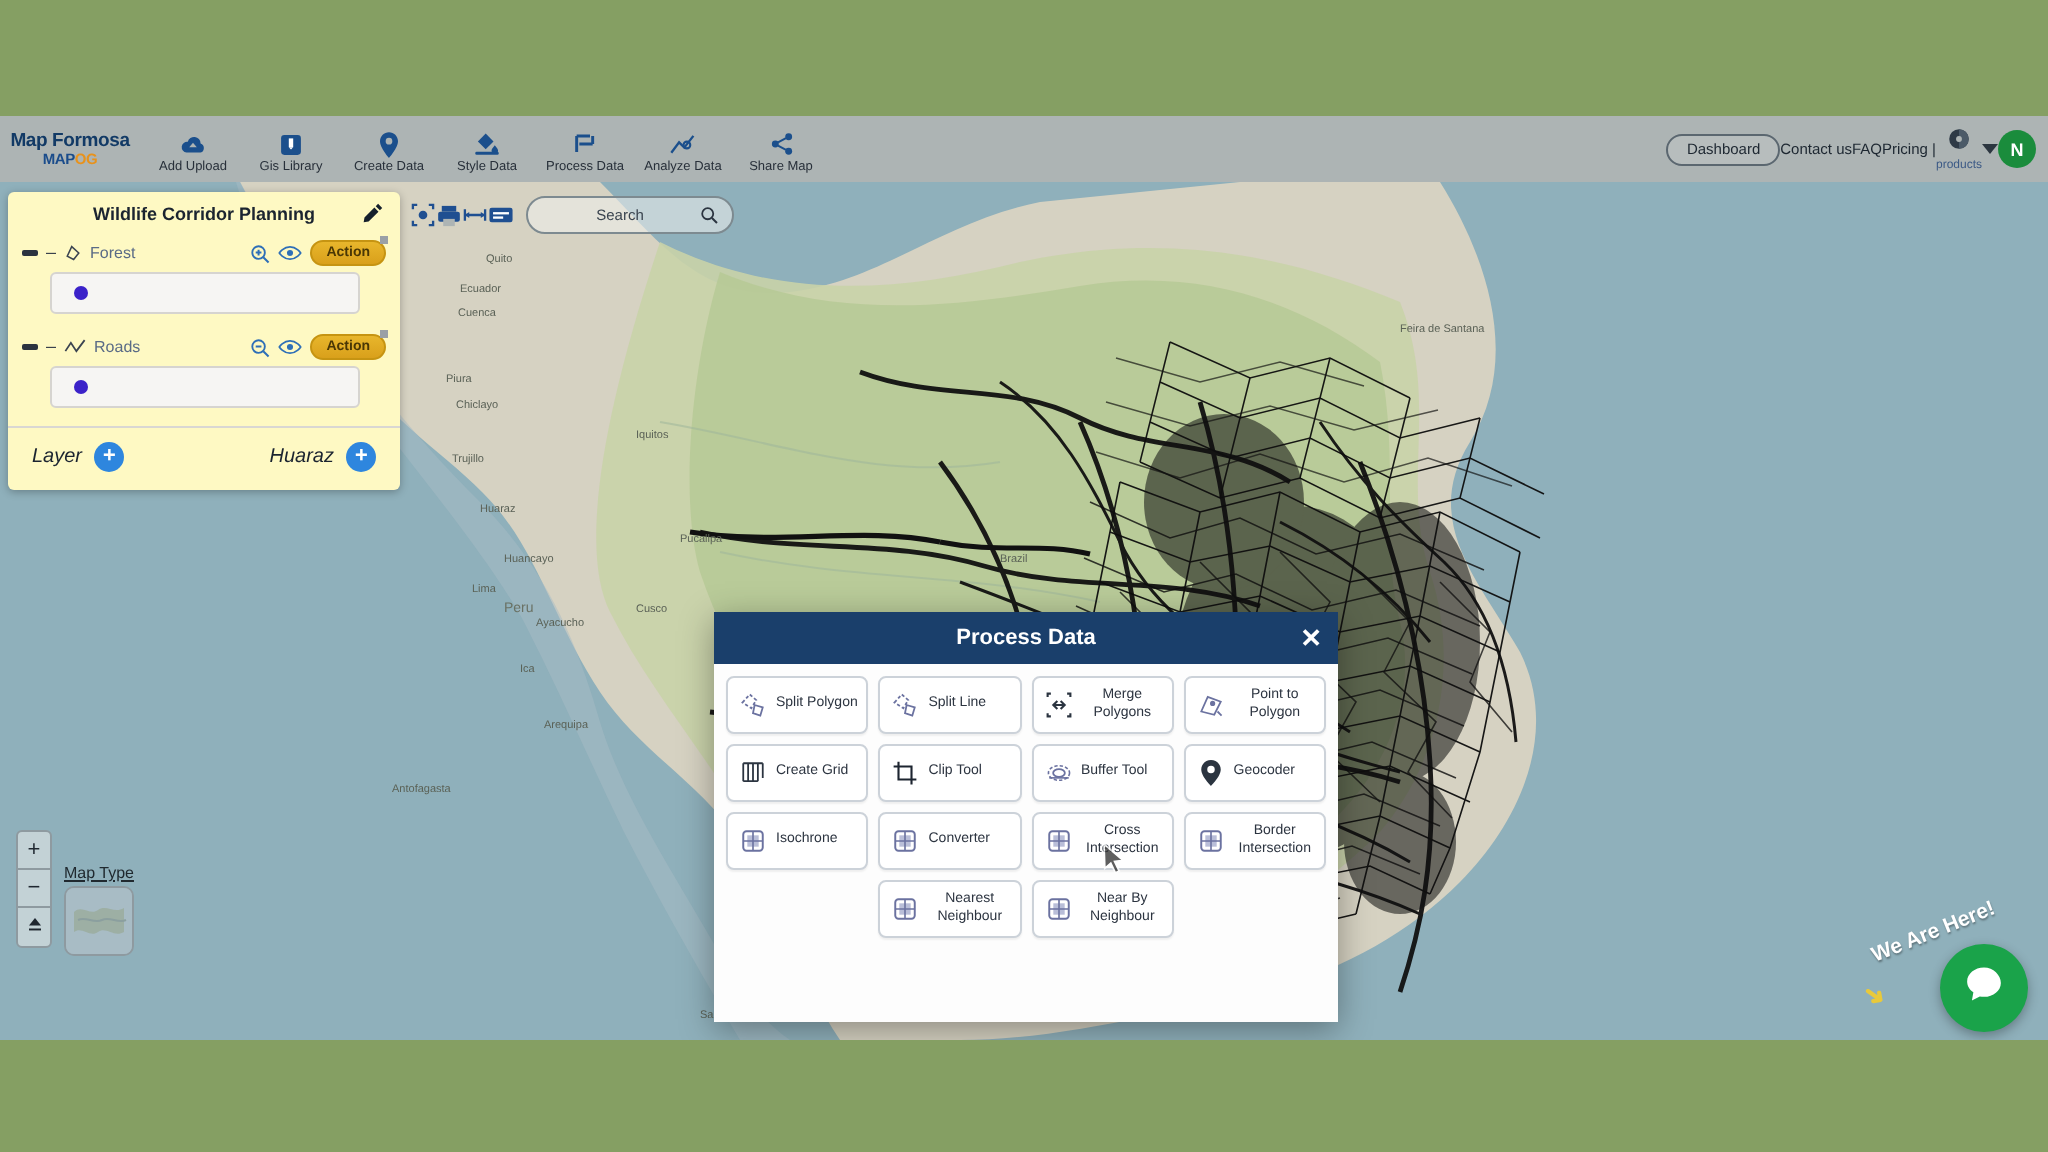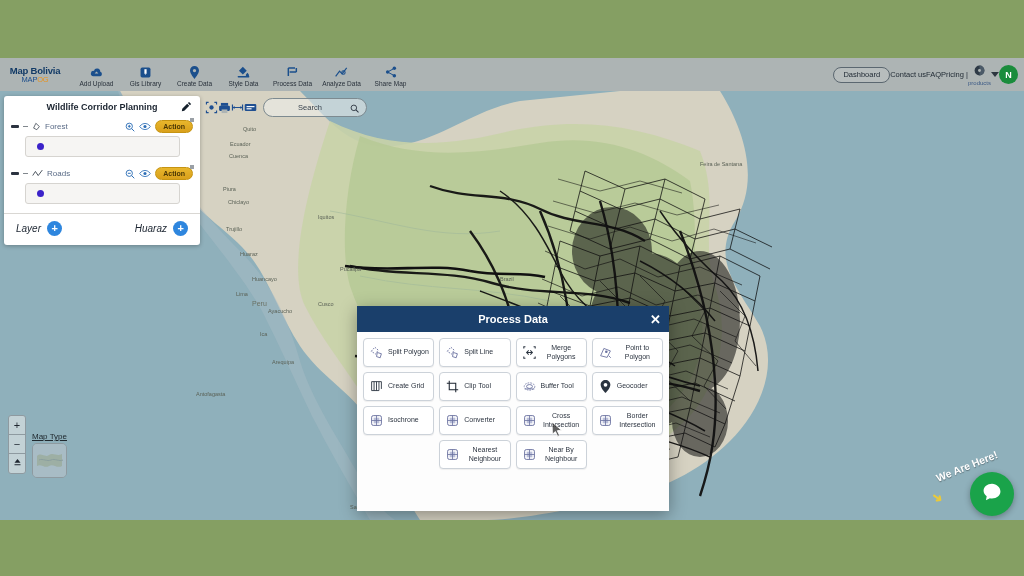--- a/index.html
+++ b/index.html
@@ -31,21 +31,21 @@
     width: 1024px; height: 33px;
     background: #adb4b4;
     display: flex; align-items: center;
   }
   .brand {
     width: 62px; margin-left: 4px;
     display: flex; flex-direction: column; align-items: center;
     line-height: 1.05;
   }
   .brand-title { font-size: 9.5px; font-weight: bold; color: #123a66; letter-spacing: -0.2px; }
-  .brand-logo { font-size: 7.5px; font-weight: normal; letter-spacing: -0.2px; }
+  .brand-logo { font-size: 7.5px; font-weight: bold; letter-spacing: -0.2px; }
   .brand-logo .b1 { color: #1a4c8b; }
   .brand-logo .b2 { color: #e8921c; }
 
   .navitems { display: flex; align-items: flex-start; gap: 0px; margin-left: 6px; }
   .navitem {
     width: 49px;
     display: flex; flex-direction: column; align-items: center;
     gap: 1px; cursor: pointer;
     padding-top: 3px;
   }
@@ -82,21 +82,21 @@
     background: #86a3ac;
     overflow: hidden;
   }
   #map .ocean { position:absolute; inset:0; background:#8fb0bb; }
   #map svg.mapsvg { position: absolute; left:0; top:0; }
 
   
   .layerpanel {
     position: absolute; left: 4px; top: 5px;
     width: 196px;
-    background: #ffffff;
+    background: #fef9c3;
     border-radius: 3px;
     box-shadow: 0 1px 4px rgba(0,0,0,0.28);
     font-size: 8px;
     z-index: 30;
   }
   .lp-head {
     display: flex; align-items: center; justify-content: center;
     position: relative; padding: 6px 4px 5px;
   }
   .lp-title { font-size: 9px; font-weight: bold; color: #1b2430; }
@@ -257,21 +257,21 @@
 </head>
 <body>
 
 <div id="screen">
 
   <div id="app">
 
     <div class="topnav">
 
       <div class="brand">
-        <div class="brand-title">Map Bolivia</div>
+        <div class="brand-title">Map Formosa</div>
         <div class="brand-logo">
           <span class="b1">MAP</span><span class="b2">OG</span>
         </div>
       </div>
 
       <div class="navitems">
         <div class="navitem">
           <span class="ic">
             <svg width="13" height="11" viewBox="0 0 24 20">
                 <path fill="#1b4f8c" d="M19 8.5A6 6 0 0 0 7.2 7 5 5 0 0 0 6 17h13a4.5 4.5 0 0 0 0-8.5z"></path>

